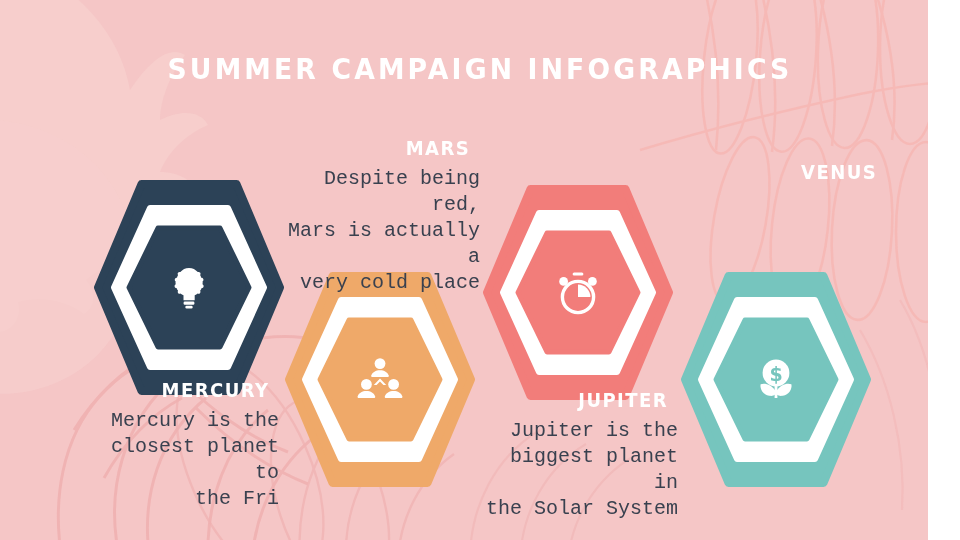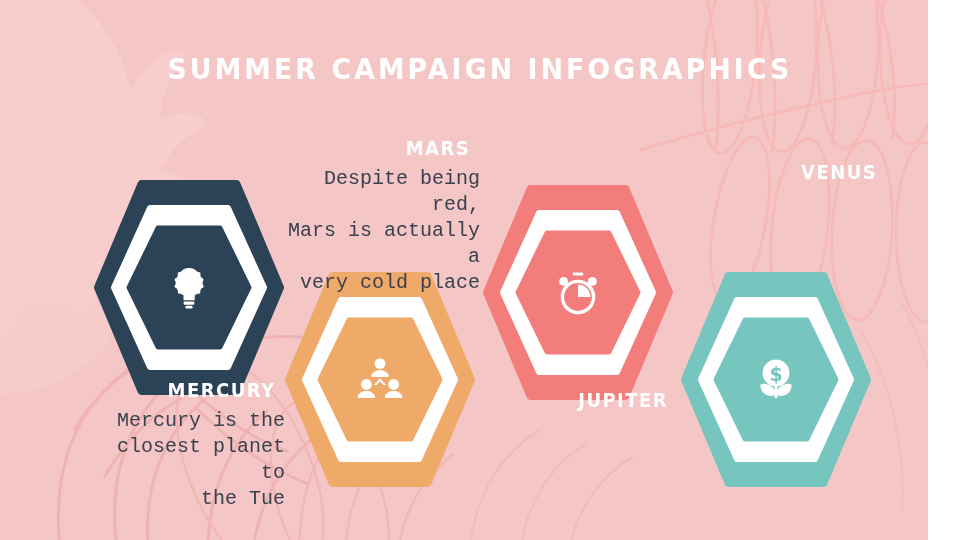--- a/index.html
+++ b/index.html
@@ -76,21 +76,21 @@
   }
   .block .desc {
     color: #39414f;
     font-family: Liberation Mono, monospace;
     font-size: 20px;
     line-height: 1.30;
     margin: 0;
     white-space: pre-line;
   }
 
-  .blk-mercury { left: 95px;  top: 380px; width: 190px; }
+  .blk-mercury { left: 89px;  top: 380px; width: 190px; }
   .blk-mars    { left: 282px; top: 138px; width: 198px; }
   .blk-jupiter { left: 478px; top: 390px; width: 200px; }
   .blk-venus   { left: 672px; top: 138px; width: 216px; margin-top: 24px; }
 </style>
 </head>
 <body>
 
 <div id="slide">
 
   <div class="bg-layer">
@@ -253,31 +253,34 @@
         <path d="M23.2 34.6c-3.4-5.8-10-8-14.6-6.4-1 4.6 2.6 10.6 8.6 11.6 2.6 0.4 4.8 0 6-1.2z" fill="#ffffff"></path>
         <path d="M24.8 34.6c3.4-5.8 10-8 14.6-6.4 1 4.6-2.6 10.6-8.6 11.6-2.6 0.4-4.8 0-6-1.2z" fill="#ffffff"></path>
       </svg>
     </div>
   </div>
 
   <div class="block blk-mercury">
     <p class="name">MERCURY</p>
     <p class="desc">Mercury is the
 closest planet to
-the Tue</p>
+the Fri</p>
   </div>
 
   <div class="block blk-mars">
     <p class="name">MARS</p>
     <p class="desc">Despite being red,
 Mars is actually a
 very cold place</p>
   </div>
 
   <div class="block blk-jupiter">
     <p class="name">JUPITER</p>
+    <p class="desc">Jupiter is the
+biggest planet in
+the Solar System</p>
   </div>
 
   <div class="block blk-venus">
     <p class="name">VENUS</p>
   </div>
 
 </div>
 
 </body></html>

